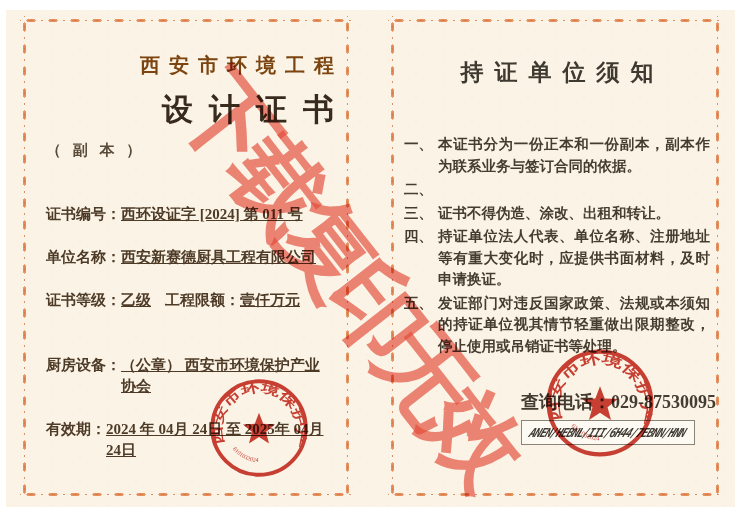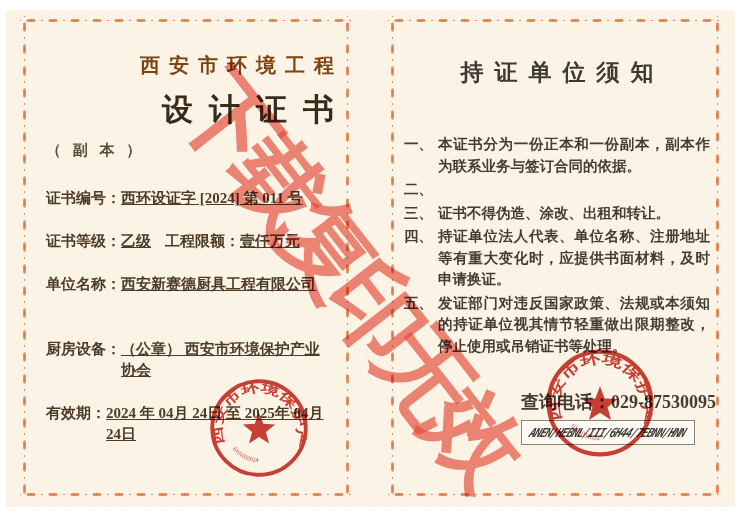--- a/index.html
+++ b/index.html
@@ -46,21 +46,21 @@
     letter-spacing:9px;color:#7c4410;margin-right:-9px;
   }
   .cert-title2{
     text-align:right;font-size:31px;line-height:1.2;font-weight:700;
     letter-spacing:16px;color:#382b1e;margin-top:14px;margin-right:-16px;
   }
   .copy-note{
     text-align:left;font-size:15px;line-height:20px;font-weight:700;
     letter-spacing:4px;color:#5a4c3a;margin-top:12px;
   }
-  .fields{margin-top:28px;}
+  .fields{margin-top:44px;}
   .field{display:flex;font-size:15px;line-height:21px;font-weight:700;color:#4e3b27;margin-bottom:22px;}
   .field .lbl{flex-shrink:0;}
   .field .val{flex:1;text-decoration:underline;}
   .field.grade .val{flex:0 0 auto;margin-right:14px;}
   .field.issuer{margin-top:12px;}
   
   .rp{padding:42px 12px 0 16px;box-sizing:border-box;}
   .notice-title{
     text-align:center;font-size:23px;line-height:30px;font-weight:700;
     letter-spacing:11px;color:#3f3a31;margin-right:-11px;
@@ -110,29 +110,29 @@
     <div class="page-inner lp">
       <div class="cert-title1">西安市环境工程</div>
       <div class="cert-title2">设计证书</div>
       <div class="copy-note">（ 副 本 ）</div>
 
       <div class="fields">
         <div class="field">
           <span class="lbl">证书编号：</span>
           <span class="val">西环设证字 [2024] 第 011 号</span>
         </div>
+        <div class="field">
+          <span class="lbl">单位名称：</span>
+          <span class="val">西安新赛德厨具工程有限公司</span>
+        </div>
         <div class="field grade">
           <span class="lbl">证书等级：</span>
           <span class="val">乙级</span>
           <span class="lbl">工程限额：</span>
           <span class="val">壹仟万元</span>
-        </div>
-        <div class="field">
-          <span class="lbl">单位名称：</span>
-          <span class="val">西安新赛德厨具工程有限公司</span>
         </div>
         <div class="field">
         </div>
         <div class="field issuer">
           <span class="lbl">厨房设备：</span>
           <span class="val">（公章） 西安市环境保护产业协会</span>
         </div>
         <div class="field">
           <span class="lbl">有效期：</span>
           <span class="val">2024 年 04月 24日 至 2025年 04月 24日</span>

